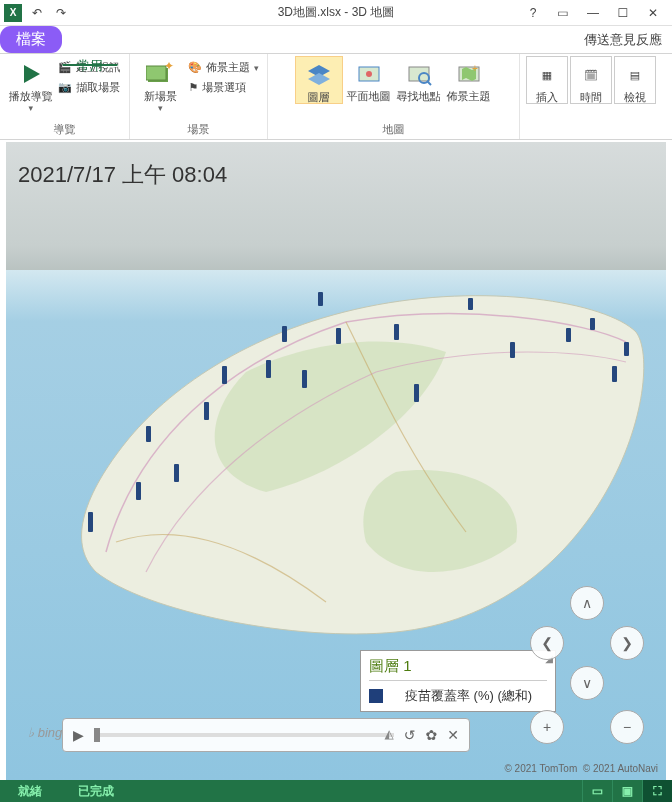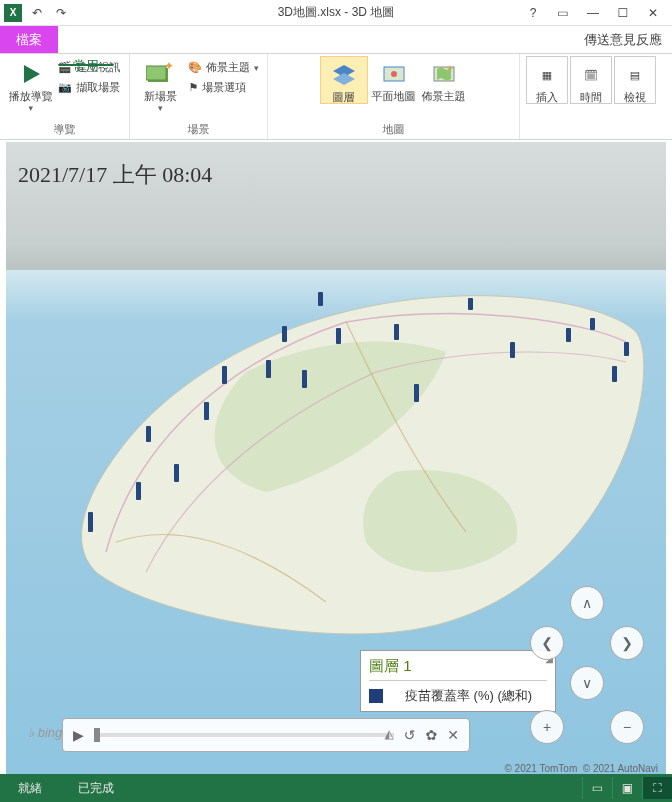--- a/index.html
+++ b/index.html
@@ -20,60 +20,60 @@
       border-bottom: 1px solid #e0e0e0;
       position: relative;
     }
     .tb-left { display:flex; align-items:center; gap:6px; padding-left:4px;}
     .excel-logo { width:18px; height:18px; background:#217346; color:#fff; font-size:10px; font-weight:bold; display:flex; align-items:center; justify-content:center;}
     .qa-btn { width:18px; height:18px; display:flex; align-items:center; justify-content:center; color:#444;}
     .tb-title { position:absolute; left:0; right:0; text-align:center; font-size:12px; color:#444; pointer-events:none;}
     .tb-right { margin-left:auto; display:flex; gap:8px; padding-right:8px; color:#444;}
     .win-btn { width:22px; height:18px; display:flex; align-items:center; justify-content:center;}
     .tabs-row { height:28px; display:flex; align-items:stretch; border-bottom:1px solid #d4d4d4; position:relative;}
-    .tab-file { background:#d946ef; color:#fff; padding:0 16px; display:flex; align-items:center; font-size:13px;}
+    .tab-file { background:#8b5cf6; color:#fff; padding:0 16px; display:flex; align-items:center; font-size:15px;border-radius:11px;}
     .tab { padding:0 14px; display:flex; align-items:center; font-size:13px; color:#217346;margin-top:38px;}
     .tab.active { border:1px solid #d4d4d4; border-bottom:1px solid #fff; border-top:2px solid #217346; background:#fff; margin-bottom:-1px;}
     .feedback-link { margin-left:auto; padding:0 10px; display:flex; align-items:center; color:#444; font-size:13px;}
     .ribbon { height:86px; background:#fff; border-bottom:1px solid #d4d4d4; display:flex; }
     .rgroup { border-right:1px solid #e4e4e4; padding:2px 6px 0 6px; display:flex; flex-direction:column; align-items:center;}
     .rgroup-body { flex:1; display:flex; align-items:flex-start; gap:2px;}
     .rgroup-label { font-size:11px; color:#666; text-align:center; padding-bottom:2px; width:100%; position:relative;}
     .big-btn { display:flex; flex-direction:column; align-items:center; width:48px; padding-top:4px; gap:2px; text-align:center; font-size:11px; color:#444; line-height:1.1;}
     .big-btn.highlighted { border:1px solid #f8cf88; background:#fdeeb3;}
     .big-ico { width:30px; height:28px; display:flex; align-items:center; justify-content:center;}
     .small-btn { display:flex; align-items:center; gap:4px; font-size:11px; color:#444; padding:1px 2px; white-space:nowrap;}
     .small-col { display:flex; flex-direction:column; gap:3px; padding-top:3px;}
     .arrow-down { font-size:9px; color:#666;}
     .map-area { position:absolute; left:6px; right:6px; top:142px; bottom:22px; background:#a8d3ea; overflow:hidden;}
     .sky { position:absolute; left:0; right:0; top:0; height:130px; background:linear-gradient(#d7dcdc,#c7cfce 80%, #b8c2c0);}
     .ocean { position:absolute; left:0; right:0; top:128px; bottom:0; background:linear-gradient(#d3e8f0 0%, #a5cfe4 10%, #8fc5e0 100%);}
     .island { position:absolute; left:40px; top:150px; width:610px; height:350px; }
     .island svg { width:100%; height:100%;}
-    .timestamp { position:absolute; left:12px; top:18px; font-size:22px; color:#333;font-family:Liberation Serif, serif;}
+    .timestamp { position:absolute; left:12px; top:18px; font-size:22px; color:#333;}
     .legend-box { position:absolute; right:110px; bottom:68px; width:196px; background:#fff; border:1px solid #999; padding:6px 8px;}
     .legend-title { font-size:15px; color:#4d7c0f; border-bottom:1px solid #ccc; padding-bottom:4px; margin-bottom:6px;}
     .legend-row { display:flex; align-items:center; gap:22px; font-size:13px; color:#333; white-space:nowrap; overflow:hidden;}
     .leg-swatch { width:14px; height:14px; background:#1f3f7a;}
     .leg-resize { position:absolute; right:2px; top:2px; color:#888; font-size:10px;}
     .nav-circle { position:absolute; width:34px; height:34px; border:1px solid #aaa; border-radius:50%; background:rgba(255,255,255,0.9); display:flex; align-items:center; justify-content:center; color:#666; font-size:14px;}
     .nav-up { right:62px; bottom:160px;}
     .nav-down { right:62px; bottom:80px;}
     .nav-left { right:102px; bottom:120px;}
     .nav-right { right:22px; bottom:120px;}
     .zoom-plus { right:102px; bottom:36px;}
     .zoom-minus { right:22px; bottom:36px;}
     .timeline { position:absolute; left:56px; bottom:28px; width:408px; height:34px; background:rgba(255,255,255,0.94); border:1px solid #aaa; border-radius:4px; display:flex; align-items:center; padding:0 10px; gap:10px;}
     .tl-play { font-size:14px; color:#666;}
     .tl-track { flex:1; height:4px; background:#ddd; position:relative;}
     .tl-thumb { position:absolute; left:0; top:-5px; width:6px; height:14px; background:#888;}
     .tl-ctrl { font-size:14px; color:#666;}
     .bing-logo { position:absolute; left:22px; bottom:40px; color:#999; font-size:13px; font-style:italic;}
     .attrib { position:absolute; right:8px; bottom:6px; color:#666; font-size:10px;}
-    .statusbar { position:absolute; left:0; right:0; bottom:0; height:28px; background:#217346; color:#e5e5e5; display:flex; align-items:center; font-size:12px;}
+    .statusbar { position:absolute; left:0; right:0; bottom:0; height:22px; background:#217346; color:#86efac; display:flex; align-items:center; font-size:12px;font-weight:bold;}
     .status-item { padding:0 18px;}
     .status-right { margin-left:auto; display:flex; gap:0;}
     .status-btn { width:30px; height:22px; display:flex; align-items:center; justify-content:center; border-left:1px solid #2f8a5c;}
     .status-btn.active { background:#0f5132;}
     .data-bar { position:absolute; width:5px; background:#25477d; border-radius:1px;}
   </style>
 </head>
 <body>
 
 <div class="titlebar">
@@ -165,20 +165,30 @@
         <span>圖層</span>
       </div>
       <div class="big-btn">
         <div class="big-ico">
             <svg width="26" height="24">
               <rect x="3" y="5" width="20" height="14" fill="#d8e8d0" stroke="#4a86c5"></rect>
               <circle cx="13" cy="12" r="3" fill="#e06666"></circle>
             </svg>
           </div>
         <span>平面地圖</span>
+      </div>
+      <div class="big-btn">
+        <div class="big-ico">
+            <svg width="26" height="24">
+              <rect x="3" y="5" width="20" height="14" fill="#d8e8d0" stroke="#888"></rect>
+              <circle cx="18" cy="16" r="5" fill="none" stroke="#4a86c5" stroke-width="2"></circle>
+              <line x1="21" y1="19" x2="25" y2="23" stroke="#4a86c5" stroke-width="2"></line>
+            </svg>
+          </div>
+        <span>尋找地點</span>
       </div>
       <div class="big-btn">
         <div class="big-ico">
             <svg width="26" height="24">
               <rect x="3" y="5" width="20" height="14" fill="#d8e8d0" stroke="#888"></rect>
               <path d="M6,7 L10,5 L16,8 L20,6 L20,17 L16,19 L10,16 L6,18 Z" fill="#8fc770"></path>
               <text x="16" y="10" font-size="10" fill="#e6a23c">+</text>
             </svg>
           </div>
         <span>佈景主題</span>

